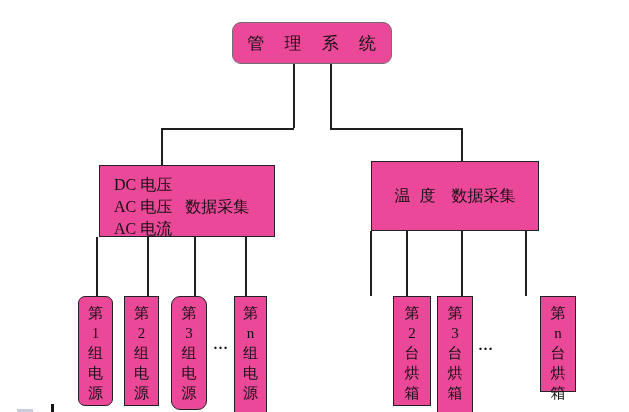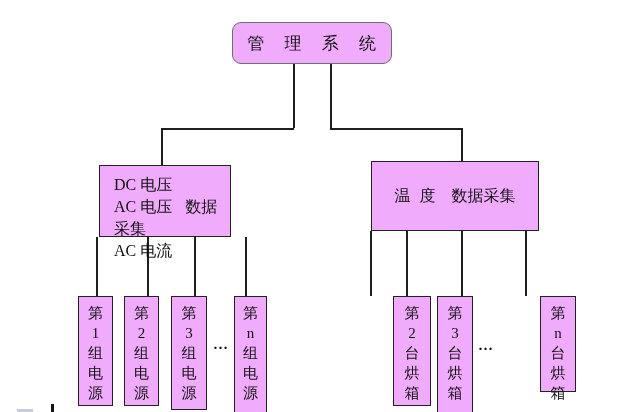--- a/index.html
+++ b/index.html
@@ -5,21 +5,21 @@
   html,body{margin:0;padding:0;background:#ffffff;}
   .canvas{
     position:relative;
     width:629px;height:412px;
     background:#ffffff;
     font-family:"Liberation Serif","DejaVu Serif",serif;
     color:#111;
     overflow:hidden;
   }
   .ln{position:absolute;background:#1f1f1f;}
-  .box{position:absolute;border:1px solid #222;background:#f0abfc;box-sizing:border-box;}
+  .box{position:absolute;border:1px solid #222;background:#ec4899;box-sizing:border-box;}
   .root-box{
     border:1px solid #6f6f6f;border-radius:9px;
     display:flex;align-items:center;justify-content:center;
     font-size:17px;word-spacing:14px;letter-spacing:1px;
   }
   .mid-left{font-size:16px;padding:8px 0 0 14px;line-height:22px;}
   .mid-left .suffix{margin-left:13px;}
   .mid-right{
     display:flex;align-items:center;justify-content:center;
     font-size:16px;
@@ -60,44 +60,44 @@
 
   <div class="ln" style="left:370px;top:231px;width:1.5px;height:65px;"></div>
   <div class="ln" style="left:406px;top:231px;width:1.5px;height:65px;"></div>
   <div class="ln" style="left:461px;top:231px;width:1.5px;height:65px;"></div>
   <div class="ln" style="left:525px;top:231px;width:1.5px;height:65px;"></div>
 
   <div class="box root-box" style="left:232px;top:22px;width:160px;height:42px;">
     <span>管 理 系 统</span>
   </div>
 
-  <div class="box mid-left" style="left:99px;top:165px;width:132px;height:72px;">
+  <div class="box mid-left" style="left:99px;top:165px;width:176px;height:72px;">
     <div>
       <span>DC 电压</span>
     </div>
     <div>
       <span>AC 电压</span><span class="suffix">数据采集</span>
     </div>
     <div>
       <span>AC 电流</span>
     </div>
   </div>
 
   <div class="box mid-right" style="left:363px;top:161px;width:168px;height:70px;">
     <span class="temp-label">温 度</span>
     <span class="suffix">数据采集</span>
   </div>
 
-  <div class="box leaf" style="left:78px;top:296px;width:35px;height:110px;">
+  <div class="box leaf" style="left:78px;top:296px;width:35px;height:110px;border-radius:7px;">
     <span class="vtext">第1组电源</span>
   </div>
   <div class="box leaf" style="left:124px;top:296px;width:35px;height:110px;">
     <span class="vtext">第2组电源</span>
   </div>
-  <div class="box leaf" style="left:171px;top:296px;width:36px;height:114px;">
+  <div class="box leaf" style="left:171px;top:296px;width:36px;height:114px;border-radius:9px;">
     <span class="vtext">第3组电源</span>
   </div>
   <div class="dots" style="left:213px;top:336px;">…</div>
   <div class="box leaf" style="left:234px;top:296px;width:33px;height:128px;">
     <span class="vtext">第n组电源</span>
   </div>
 
   <div class="box leaf" style="left:393px;top:296px;width:38px;height:110px;">
     <span class="vtext">第2台烘箱</span>
   </div>

